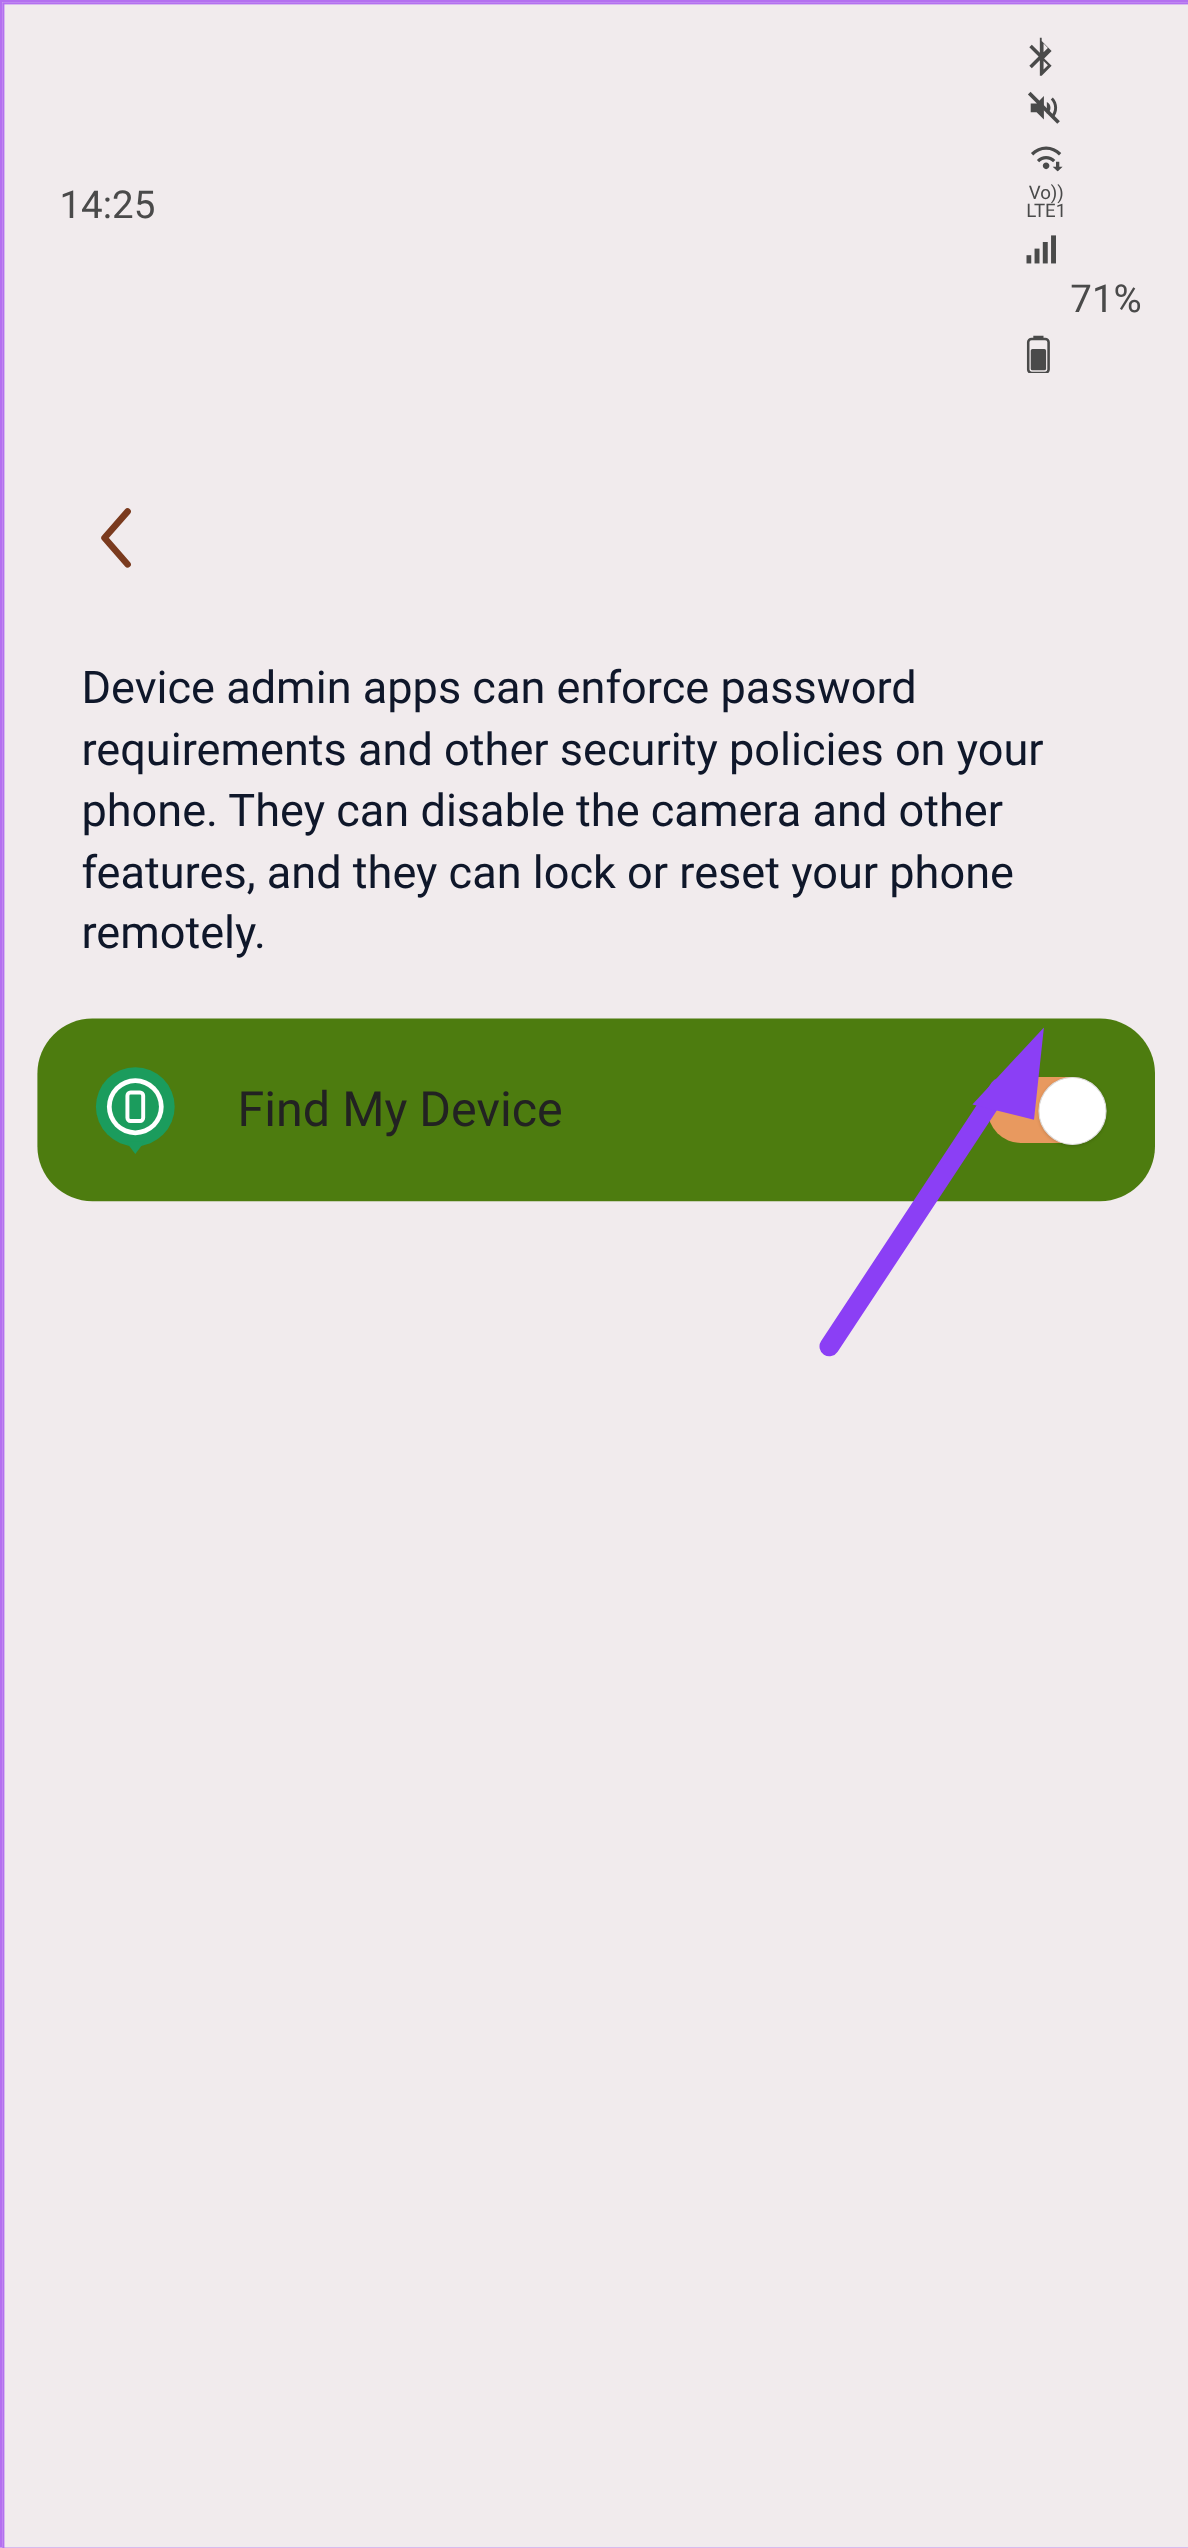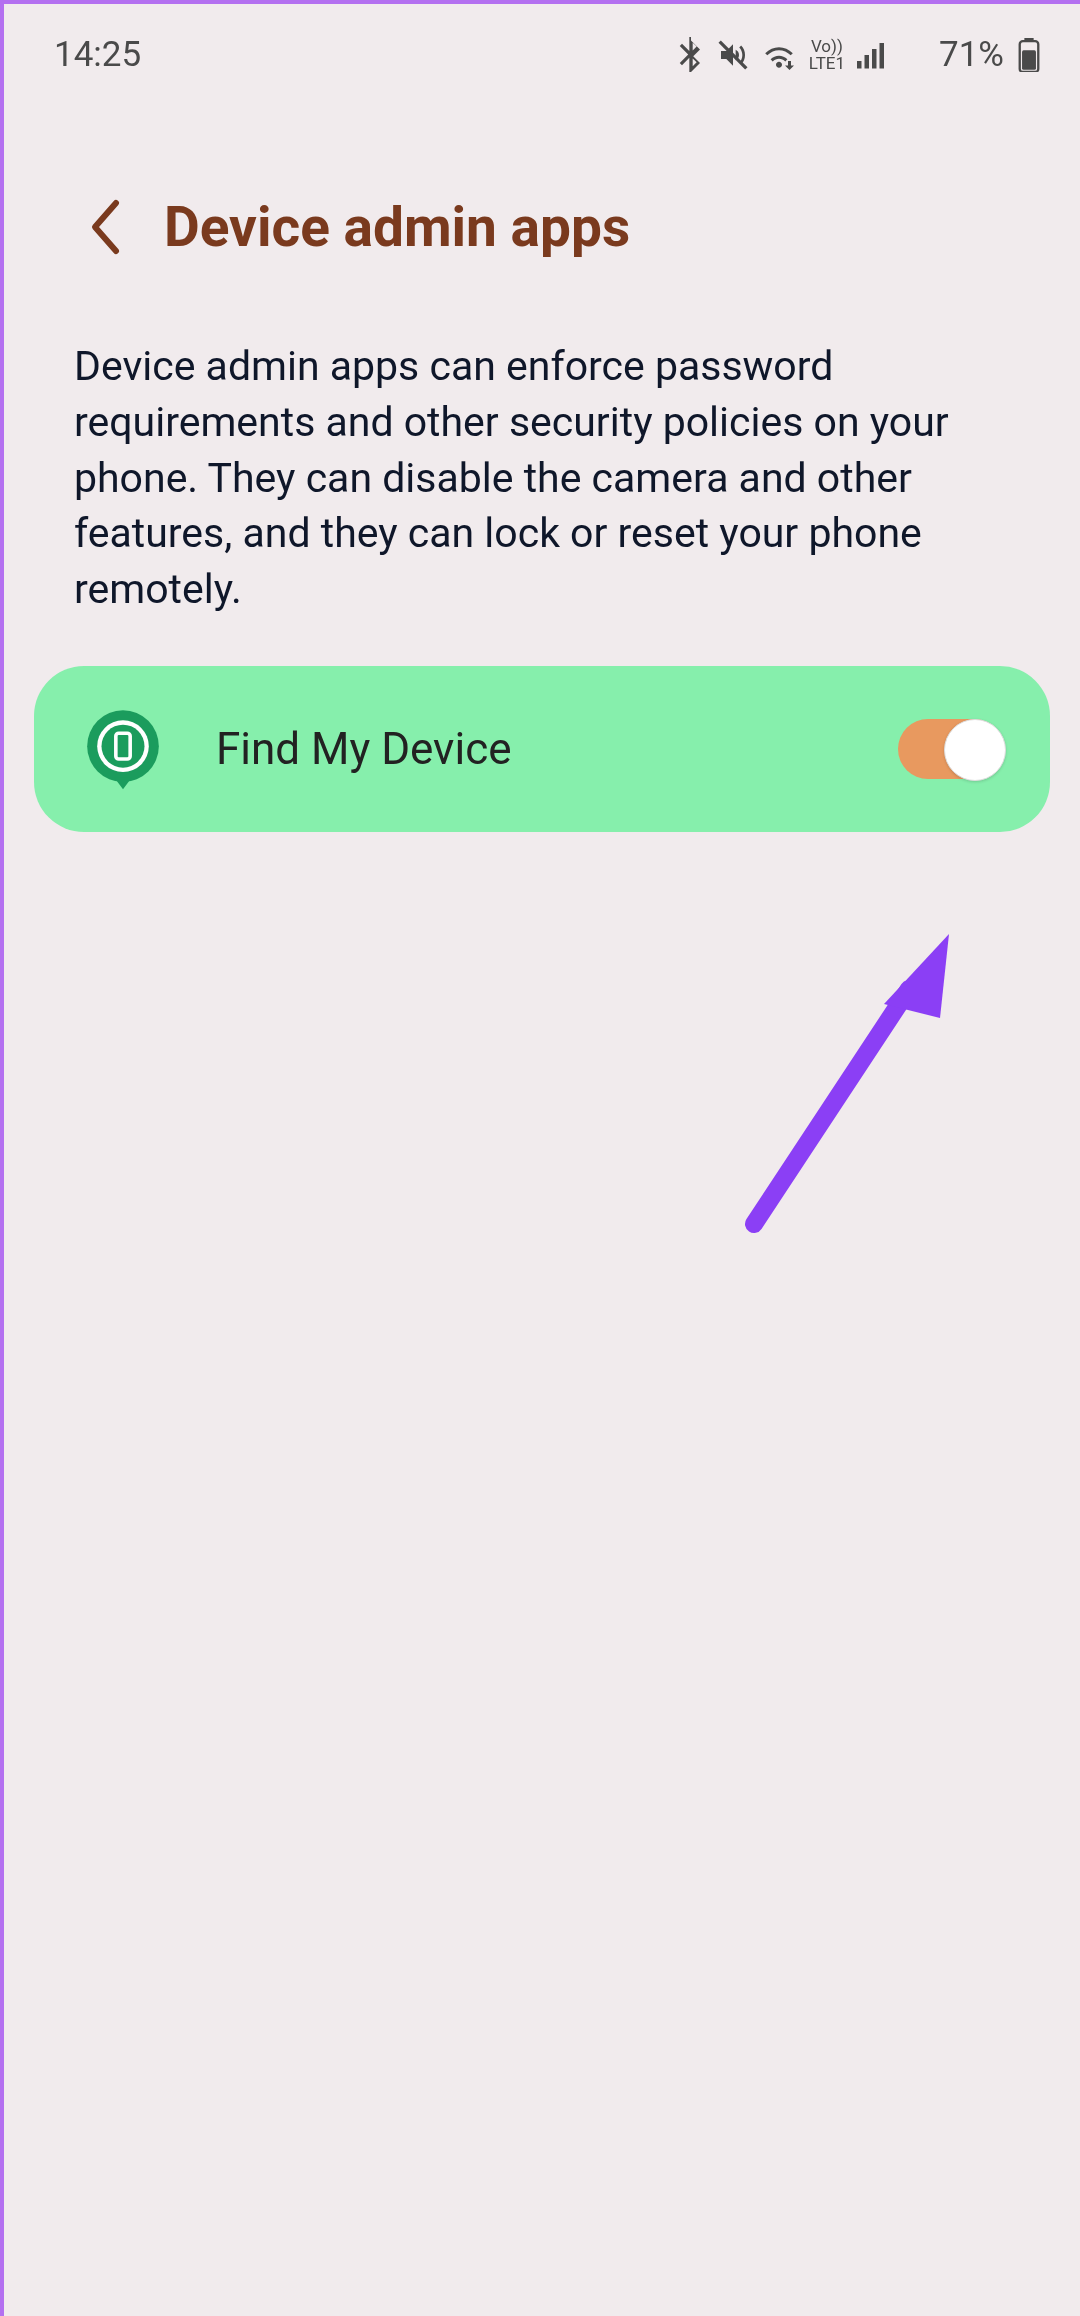--- a/index.html
+++ b/index.html
@@ -20,22 +20,23 @@
       display: flex;
       justify-content: space-between;
       align-items: center;
       padding: 30px 40px 20px 50px;
       font-size: 35px;
       color: #4a4a4a;
       font-weight: 400;
     }
     .status-right {
       display: flex;
-      align-items: center;
+      align-items: flex-start;
       gap: 12px;
+      flex-direction: column;
     }
     .status-icon {
       display: inline-flex;
       align-items: center;
       justify-content: center;
     }
     .header {
       display: flex;
       align-items: center;
       padding: 100px 70px 50px 80px;
@@ -58,21 +59,21 @@
       font-size: 41px;
       line-height: 1.36;
       color: #0f172a;
       margin-bottom: 56px;
     }
     .description p:last-child {
       margin-bottom: 48px;
     }
     .app-card {
       margin: 40px 30px 0 30px;
-      background: #86efac;
+      background: #4d7c0f;
       border-radius: 50px;
       padding: 40px 46px;
       display: flex;
       align-items: center;
       gap: 50px;
     }
     .app-icon-wrap {
       width: 86px;
       height: 86px;
       position: relative;
@@ -169,21 +170,20 @@
     </span>
   </div>
 </div>
 
 <div class="header">
   <span class="back-arrow">
     <svg width="40" height="60" viewBox="0 0 24 40">
         <path d="M20 4 L6 20 L20 36" stroke="#7a3a1e" stroke-width="4" fill="none" stroke-linecap="round" stroke-linejoin="round"></path>
       </svg>
   </span>
-  <h1 class="page-title">Device admin apps</h1>
 </div>
 
 <div class="description">
   <p>Device admin apps can enforce password requirements and other security policies on your phone. They can disable the camera and other features, and they can lock or reset your phone remotely.</p>
 </div>
 
 <div class="app-card">
   <div class="app-icon-wrap">
     <svg width="86" height="86" viewBox="0 0 60 60">
       <circle cx="30" cy="28" r="25" fill="#1b9c5d"></circle>

